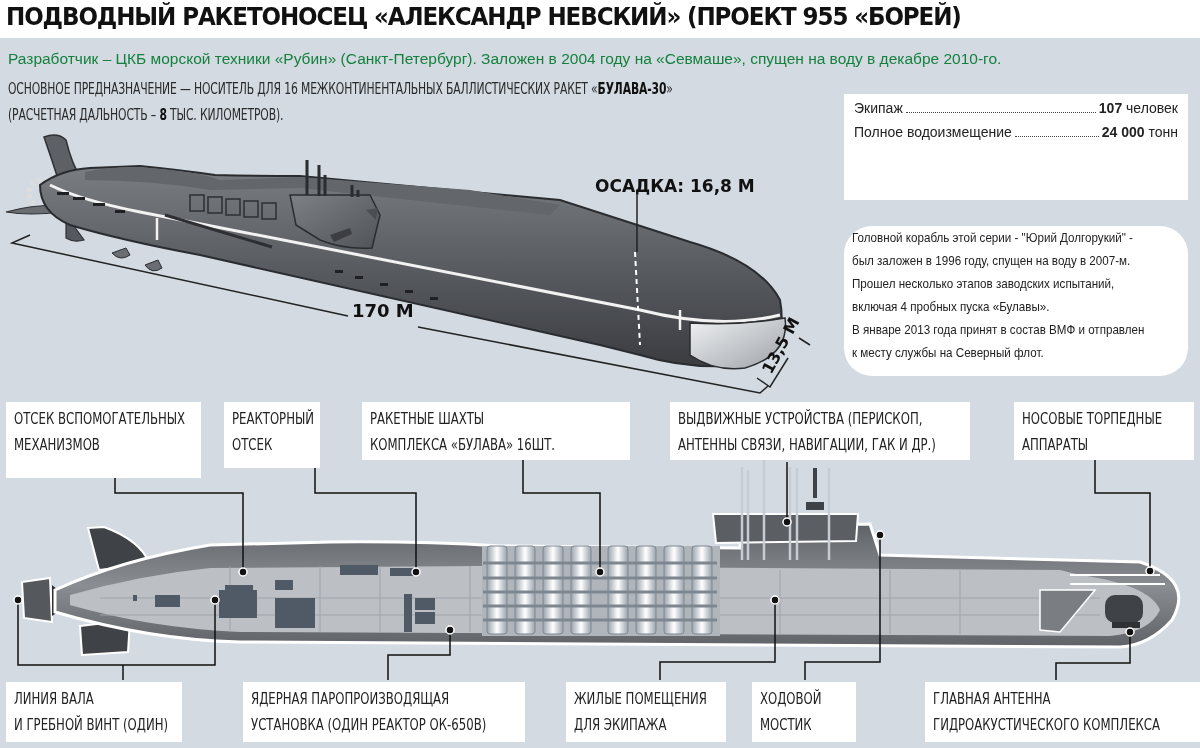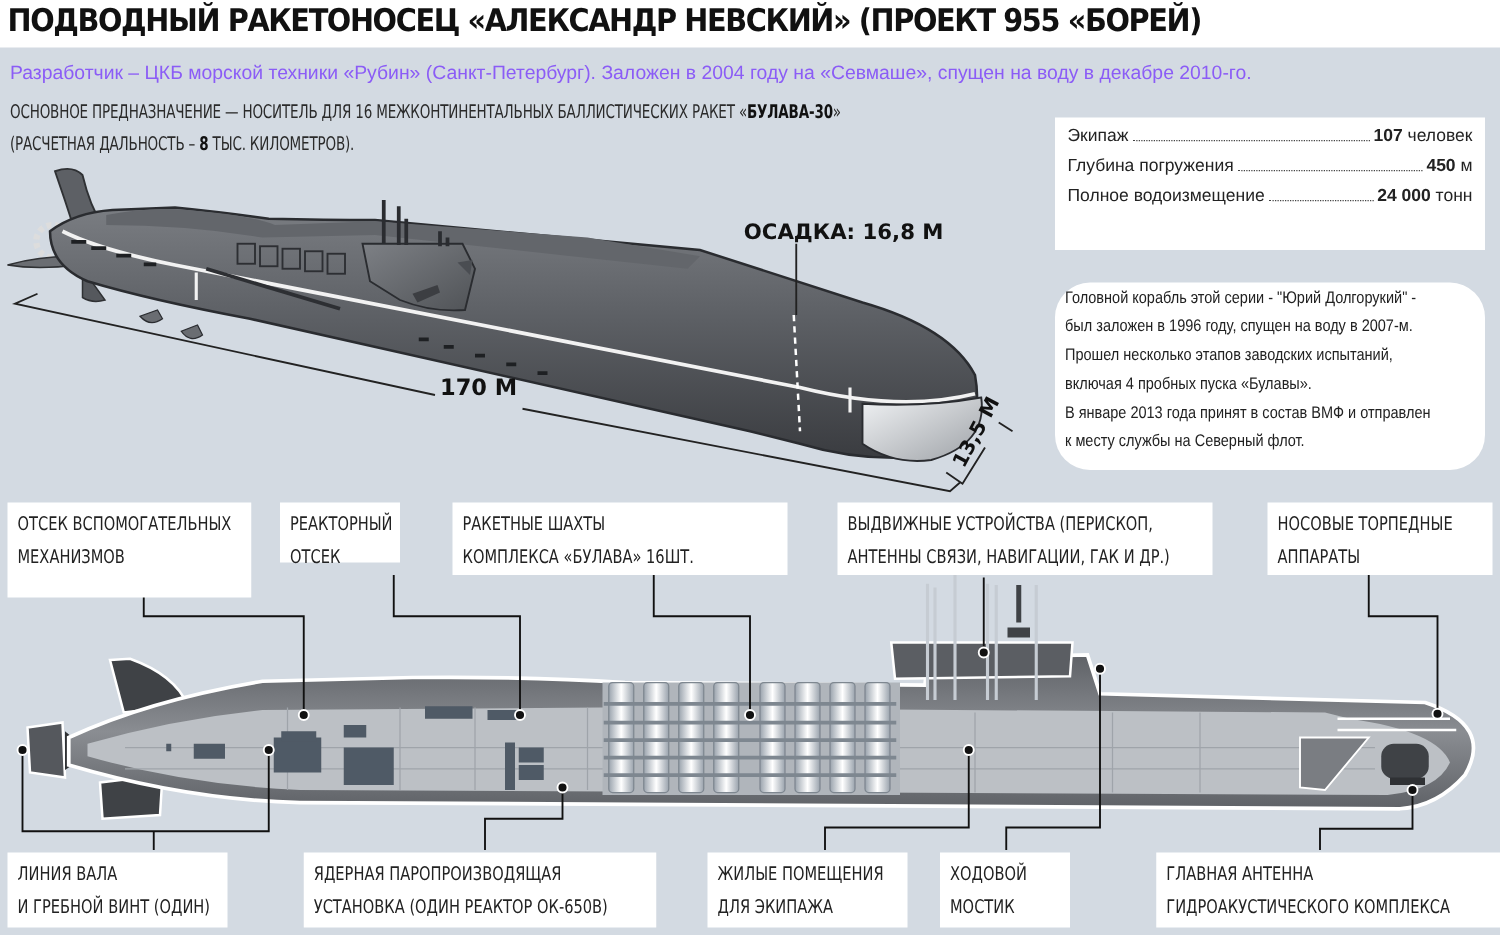--- a/index.html
+++ b/index.html
@@ -10,21 +10,21 @@
     position: absolute; left: 6px; top: 2px; width: 1190px; height: 36px;
     font-family: "DejaVu Sans", sans-serif; font-weight: bold; font-size: 25px;
     letter-spacing: -1.2px; color: #111; white-space: nowrap;
     transform: scaleX(0.92); transform-origin: left top;
   }
   .panel {
     position: absolute; left: 0; top: 38px; width: 1200px; height: 710px;
     background: #d3dae2;
   }
   .lead {
-    position: absolute; left: 8px; top: 50px; font-size: 15.5px; color: #8b5cf6;
+    position: absolute; left: 8px; top: 50px; font-size: 15.5px; color: #15803d;
     font-family: "Liberation Sans", sans-serif; white-space: nowrap;
   }
   .purpose {
     position: absolute; left: 8px; font-size: 15px; color: #2a2a2a;
     font-family: "DejaVu Sans", sans-serif; white-space: nowrap;
     transform: scaleX(0.72); transform-origin: left top; letter-spacing: -0.2px;
   }
   .purpose b { font-weight: bold; color: #111; }
 
   .spec-box {
@@ -78,25 +78,20 @@
 </div>
 <div class="purpose" style="top:106px;">
   <span>(РАСЧЕТНАЯ ДАЛЬНОСТЬ – </span><b>8</b><span> ТЫС. КИЛОМЕТРОВ).</span>
 </div>
 
 <div class="spec-box">
   <div class="spec-row">
     <span class="lbl">Экипаж</span>
       <span class="dots"></span>
       <span class="val"><span></span><b>107</b><span> человек</span></span>
-  </div>
-  <div class="spec-row">
-    <span class="lbl">Глубина погружения</span>
-      <span class="dots"></span>
-      <span class="val"><span></span><b>450</b><span> м</span></span>
   </div>
   <div class="spec-row">
     <span class="lbl">Полное водоизмещение</span>
       <span class="dots"></span>
       <span class="val"><span></span><b>24 000</b><span> тонн</span></span>
   </div>
 </div>
 
 <div class="note-box">
   <div class="note-line">Головной корабль этой серии - "Юрий Долгорукий" -</div>
@@ -314,21 +309,21 @@
 </svg>
 
 <div class="dim-label" style="left:595px; top:176px;">ОСАДКА: 16,8 М</div>
 <div class="dim-label" style="left:352px; top:300px; font-size:18px;">170 М</div>
 <div class="dim-label" style="left:758px; top:368px; transform: rotate(-62deg); transform-origin:left top; font-size:16px;">13,5 М</div>
 
 <div class="callout" style="left:6px; top:402px; width:195px; height:76px;">
   <span class="ln">ОТСЕК ВСПОМОГАТЕЛЬНЫХ</span>
   <span class="ln">МЕХАНИЗМОВ</span>
 </div>
-<div class="callout" style="left:224px; top:402px; width:96px; height:48px;">
+<div class="callout" style="left:224px; top:402px; width:96px; height:66px;">
   <span class="ln">РЕАКТОРНЫЙ</span>
   <span class="ln">ОТСЕК</span>
 </div>
 <div class="callout" style="left:362px; top:402px; width:268px; height:58px;">
   <span class="ln">РАКЕТНЫЕ ШАХТЫ</span>
   <span class="ln">КОМПЛЕКСА «БУЛАВА» 16ШТ.</span>
 </div>
 <div class="callout" style="left:670px; top:402px; width:300px; height:58px;">
   <span class="ln">ВЫДВИЖНЫЕ УСТРОЙСТВА (ПЕРИСКОП,</span>
   <span class="ln">АНТЕННЫ СВЯЗИ, НАВИГАЦИИ, ГАК И ДР.)</span>

